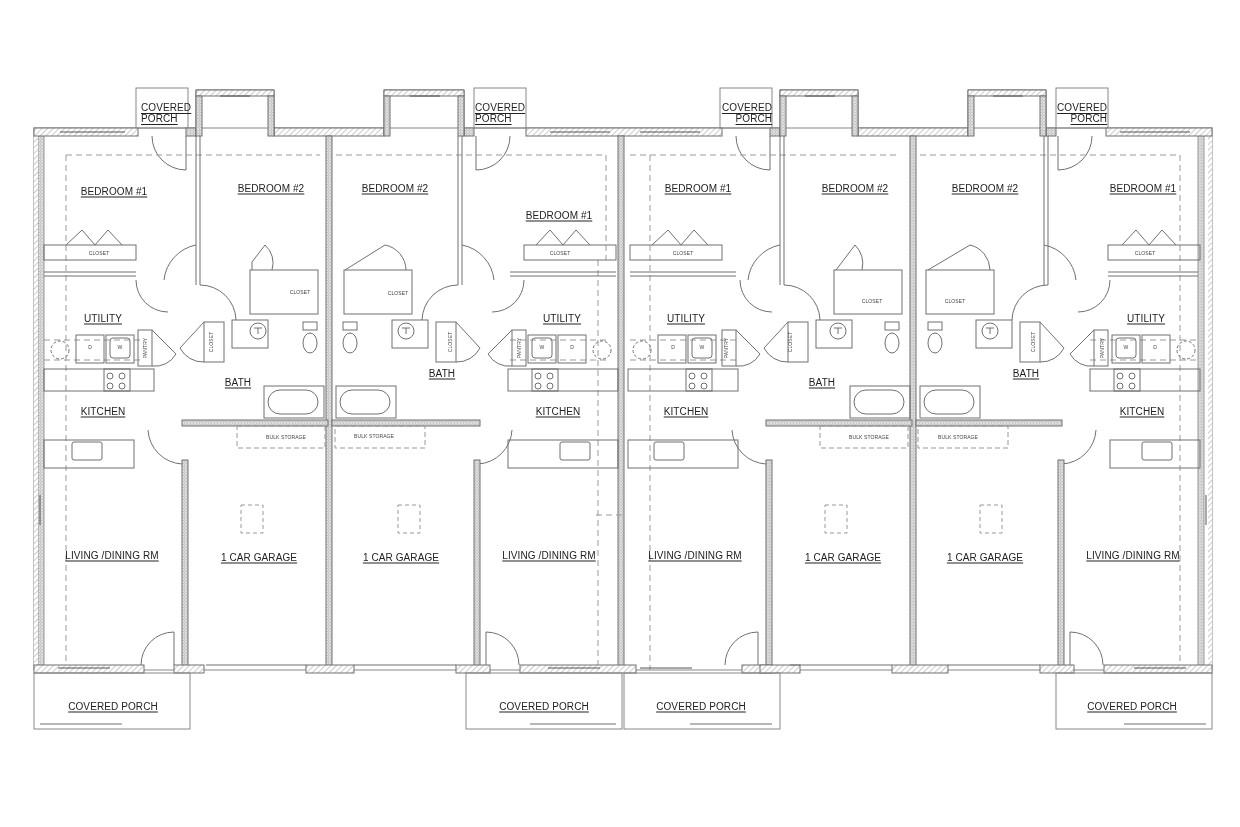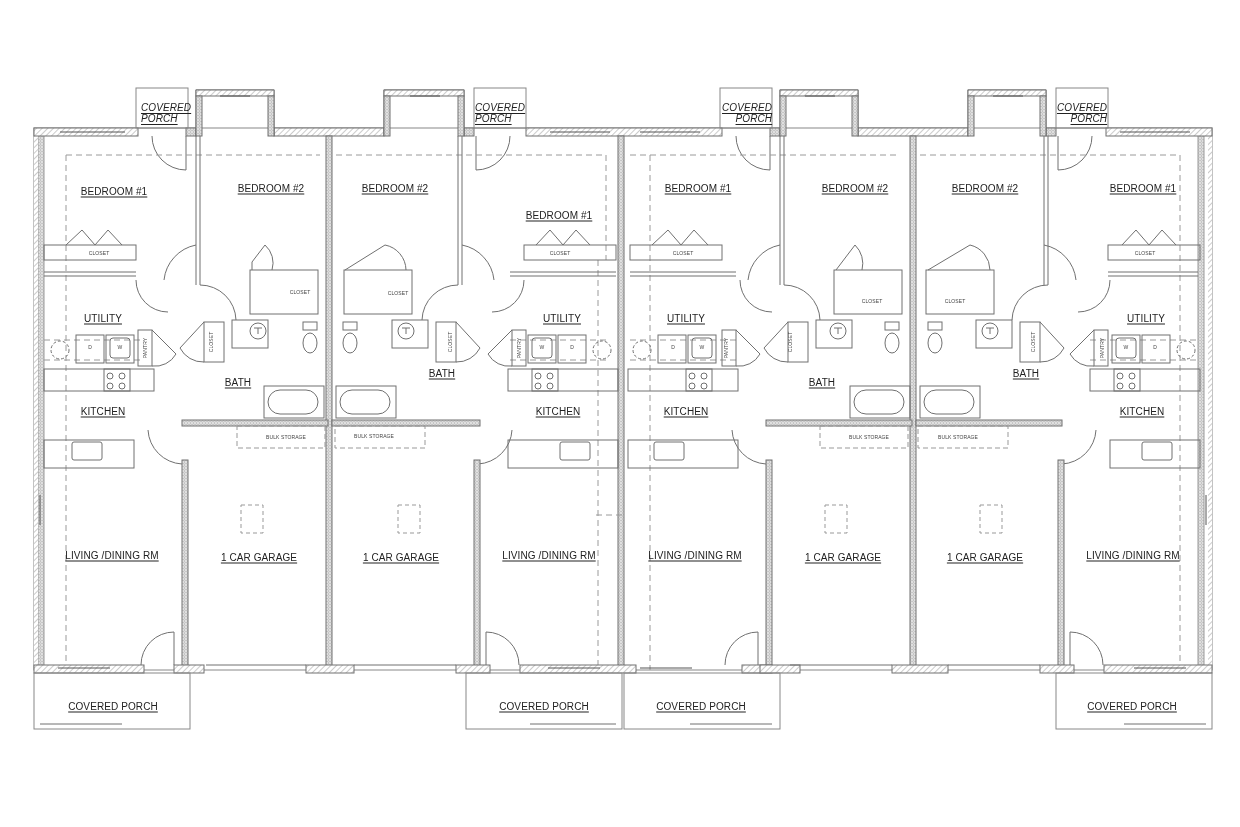--- a/index.html
+++ b/index.html
@@ -3,21 +3,21 @@
 <meta charset="utf-8">
 <style>
   html, body { margin:0; padding:0; background:#ffffff; }
   body { width:1240px; height:827px; position:relative; overflow:hidden;
          font-family:"Liberation Sans", sans-serif; }
   #plan { position:absolute; left:0; top:0; width:1240px; height:827px; }
   .lbl { position:absolute; font-size:10px; color:#222; text-decoration:underline;
          text-underline-offset:2px; white-space:nowrap; letter-spacing:0.1px;
          transform:translate(-50%,-50%); line-height:11px; }
   .lbl.small { font-size:5px; text-decoration:none; color:#444; }
-  .lbl.two { text-align:left; transform:none;font-style:italic; }
+  .lbl.two { text-align:left; transform:none; }
   .lbl.two.right { text-align:right; }
   .vt { transform:translate(-50%,-50%) rotate(-90deg); }
 </style>
 </head>
 <body>
 
 <svg id="plan" viewBox="0 0 1240 827" xmlns="http://www.w3.org/2000/svg">
   <defs>
     <pattern id="hatch" width="4" height="4" patternUnits="userSpaceOnUse" patternTransform="rotate(45)">
       <rect width="4" height="4" fill="#ffffff"></rect>

